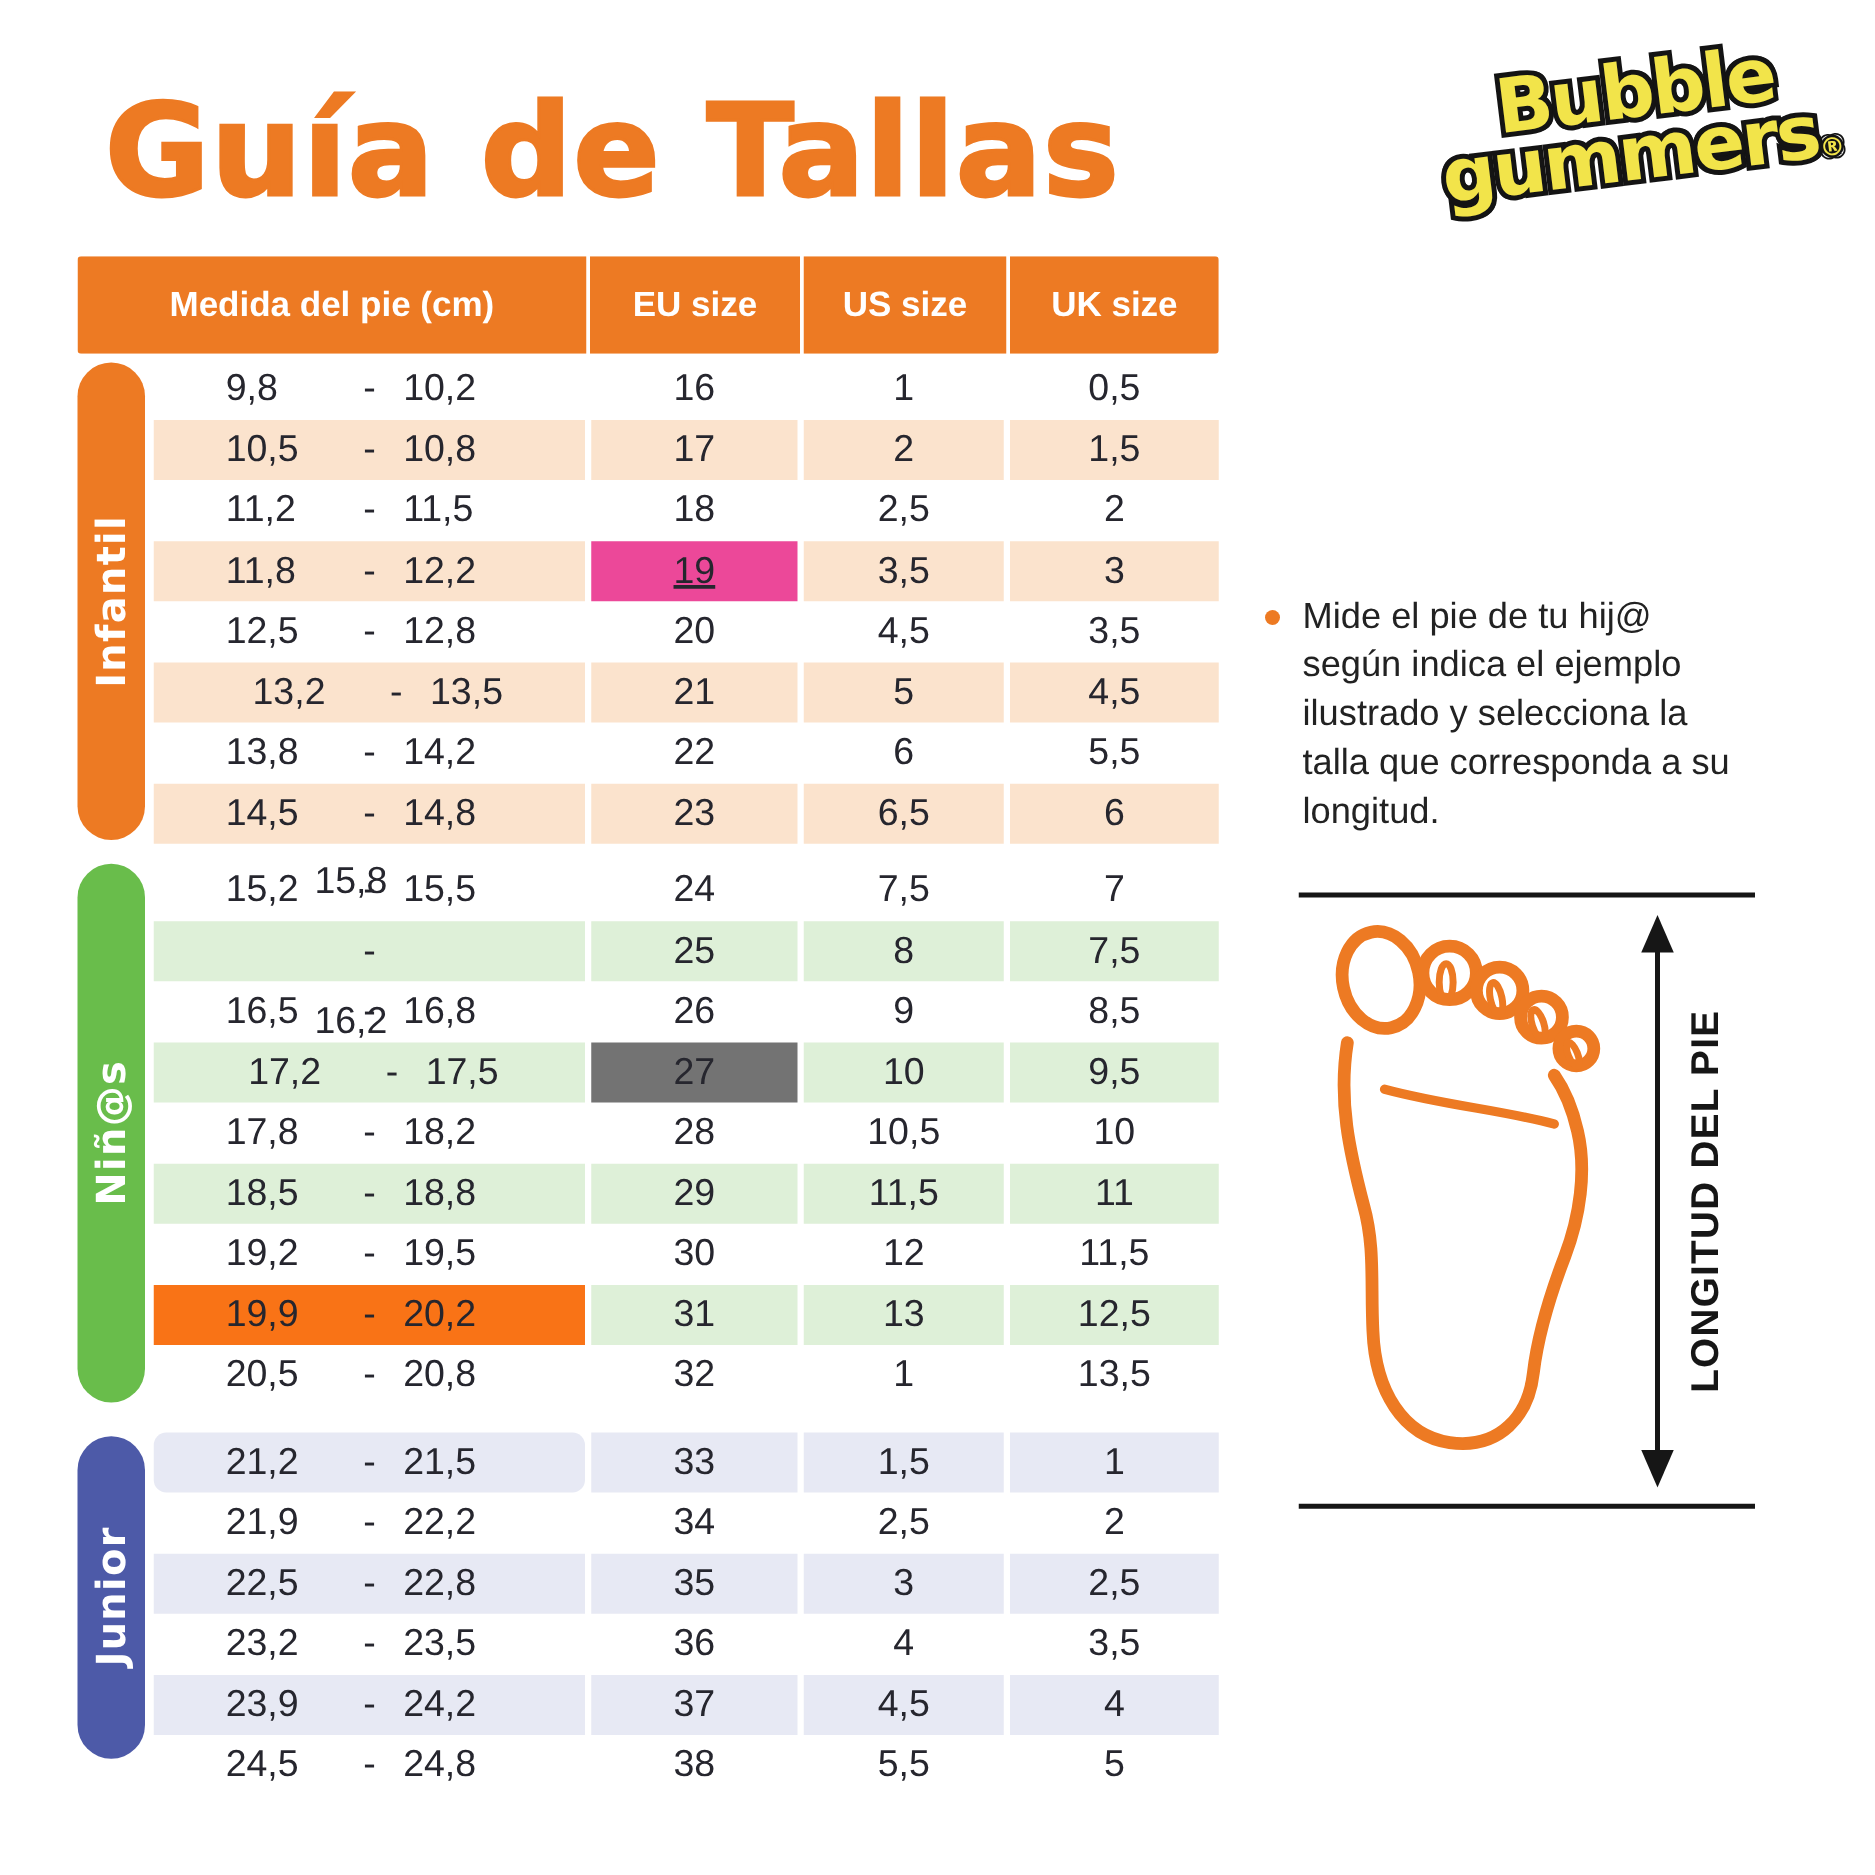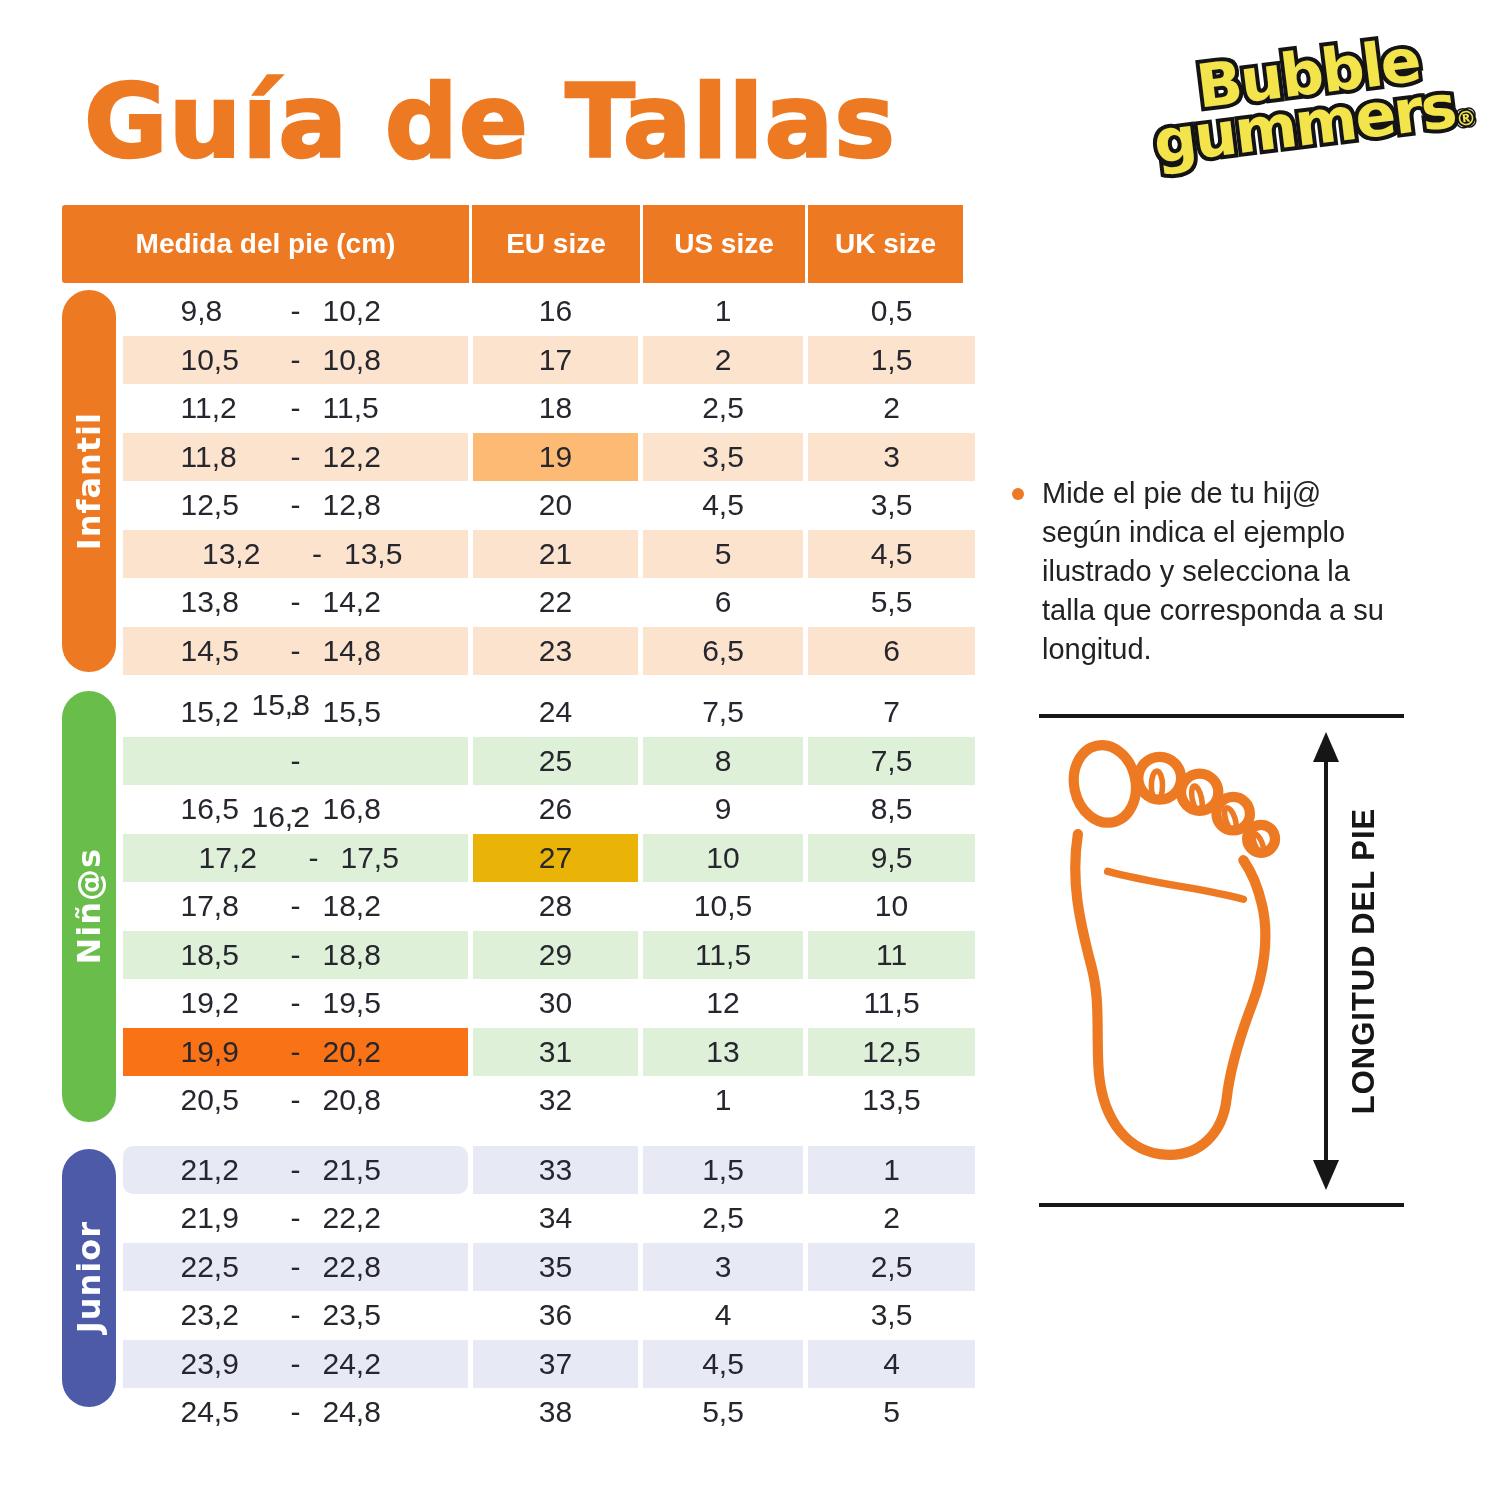--- a/index.html
+++ b/index.html
@@ -42,21 +42,21 @@
 
   
   .thead{
     position:absolute;left:62px;top:205px;width:913px;height:78px;
     display:flex;gap:3px;border-radius:3px;overflow:hidden;
   }
   .th{
     background:var(--accent);color:#fff;font-weight:bold;font-size:28px;
     display:flex;align-items:center;justify-content:center;
   }
-  .th1{width:407px;}.th2{width:168px;}.th3{width:162px;}.th4{width:155px;}
+  .th1{width:407px;}.th2{width:168px;}.th3{width:162px;}.th4{width:167px;}
 
   
   .tbody{position:absolute;left:62px;top:287px;width:913px;}
   .section{position:relative;padding-left:61px;}
   .section-infantil{margin-bottom:13px;}
   .section-ninos{margin-bottom:21px;}
   .pill{
     position:absolute;left:0;top:3px;bottom:3px;width:54px;border-radius:27px;
     display:flex;align-items:center;justify-content:center;
   }
@@ -147,21 +147,21 @@
             <div class="cell c2">18</div>
             <div class="cell c3">2,5</div>
             <div class="cell c4">2</div>
           </div>
           <div class="row">
             <div class="cell c1" style="background: rgb(251, 227, 205);">
               <span class="mn">11,8</span>
               <span class="dash">-</span>
               <span class="mx">12,2</span>
             </div>
-            <div class="cell c2" style="background: #fdba74;">19</div>
+            <div class="cell c2" style="background: #ec4899; text-decoration: underline;">19</div>
             <div class="cell c3" style="background: rgb(251, 227, 205);">3,5</div>
             <div class="cell c4" style="background: rgb(251, 227, 205);">3</div>
           </div>
           <div class="row">
             <div class="cell c1">
               <span class="mn">12,5</span>
               <span class="dash">-</span>
               <span class="mx">12,8</span>
             </div>
             <div class="cell c2">20</div>
@@ -234,21 +234,21 @@
             <div class="cell c2">26</div>
             <div class="cell c3">9</div>
             <div class="cell c4">8,5</div>
           </div>
           <div class="row">
             <div class="cell c1" style="background: rgb(222, 240, 216); padding-left: 36px;">
               <span class="mn">17,2</span>
               <span class="dash">-</span>
               <span class="mx">17,5</span>
             </div>
-            <div class="cell c2" style="background: #eab308;">27</div>
+            <div class="cell c2" style="background: #737373;">27</div>
             <div class="cell c3" style="background: rgb(222, 240, 216);">10</div>
             <div class="cell c4" style="background: rgb(222, 240, 216);">9,5</div>
           </div>
           <div class="row">
             <div class="cell c1">
               <span class="mn">17,8</span>
               <span class="dash">-</span>
               <span class="mx">18,2</span>
             </div>
             <div class="cell c2">28</div>

